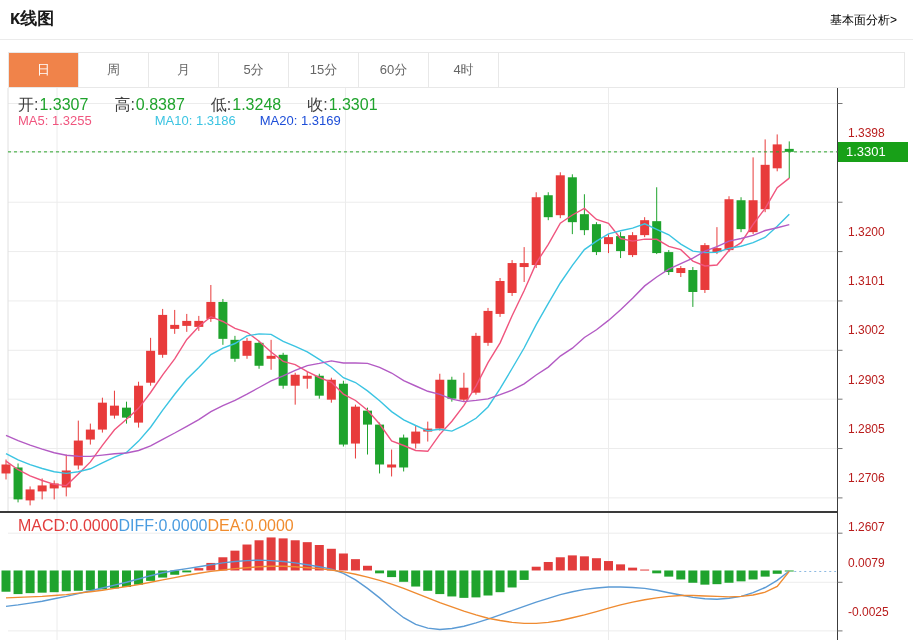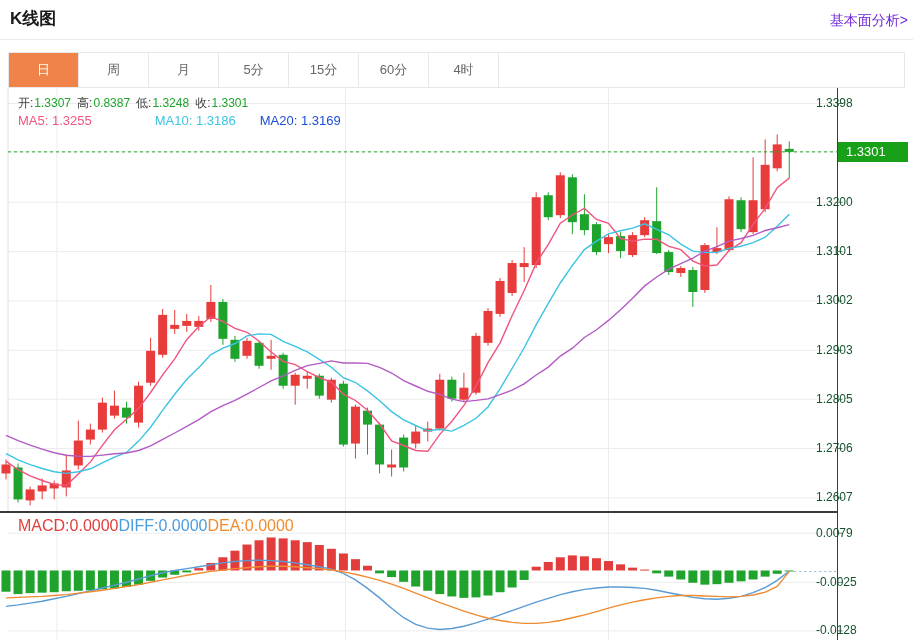--- a/index.html
+++ b/index.html
@@ -1,34 +1,34 @@
 <!DOCTYPE html>
 <html><head>
 <meta charset="utf-8">
 <style>
   html,body{margin:0;padding:0;background:#fff;}
   .page{position:relative;width:913px;height:640px;background:#fff;overflow:hidden;
         font-family:"Liberation Sans","DejaVu Sans",sans-serif;}
-  .page-title{position:absolute;left:10px;top:7px;font-size:17px;font-weight:bold;color:#1a1a1a;}
-  .fund-link{position:absolute;right:5px;top:12px;font-size:14px;color:#6d28d9;cursor:pointer;text-decoration:none;}
+  .page-title{position:absolute;left:10px;top:7px;font-size:17px;font-weight:bold;color:#1a1a1a;font-family:Liberation Mono, monospace;}
+  .fund-link{position:absolute;right:16px;top:12px;font-size:12px;color:#000000;cursor:pointer;text-decoration:none;}
   .title-divider{position:absolute;left:0;top:39px;width:913px;height:1px;background:#ebebeb;}
   .tabbar{position:absolute;left:8px;top:52px;width:897px;height:36px;border:1px solid #e8e8e8;
           box-sizing:border-box;display:flex;background:#fff;}
   .tab{width:70px;height:100%;display:flex;align-items:center;justify-content:center;
        font-size:13px;color:#666;border-right:1px solid #e8e8e8;cursor:pointer;background:#fff;box-sizing:border-box;}
   .tab.active{background:#f0834a;color:#fff;}
-  .ohlc-row{position:absolute;left:18px;top:95px;font-size:12px;display:flex;gap:6px;z-index:5;}
+  .ohlc-row{position:absolute;left:18px;top:95px;font-size:16px;display:flex;gap:26px;z-index:5;}
   .ohlc-row .lbl{color:#3f3f3f;}
   .ohlc-row .val{color:#1fa32c;margin-left:1px;}
   .ma-row{position:absolute;left:18px;top:113px;font-size:13px;display:flex;gap:24px;z-index:5;justify-content:space-between;}
   .ma5{color:#f0557e;} .ma10{color:#3bc4e2;padding-left:39px;} .ma20{color:#1d4ed8;}
   .chart-svg{position:absolute;left:0;top:88px;width:913px;height:425px;}
   .macd-svg{position:absolute;left:0;top:513px;width:913px;height:127px;}
   .panel-sep{position:absolute;left:0;top:511px;width:838px;height:2px;background:#3a3a3a;}
-  .ylabel{position:absolute;left:816px;font-size:12px;color:#14532d;height:15px;line-height:15px;}
+  .ylabel{position:absolute;left:848px;font-size:12px;color:#b91c1c;height:15px;line-height:15px;margin-top:30px;}
   .price-tag{position:absolute;left:838px;top:142px;width:70px;height:20px;background:#18a018;
              color:#fff;font-size:13px;line-height:20px;padding-left:8px;box-sizing:border-box;}
   .macd-legend{position:absolute;left:18px;top:517px;font-size:16px;display:flex;z-index:5;}
   .c-red{color:#e23c3c;} .c-blue{color:#4a9ce0;} .c-orange{color:#f08c2e;}
 </style>
 </head>
 <body>
 
 <div class="page">
   <div class="page-title">K线图</div>

